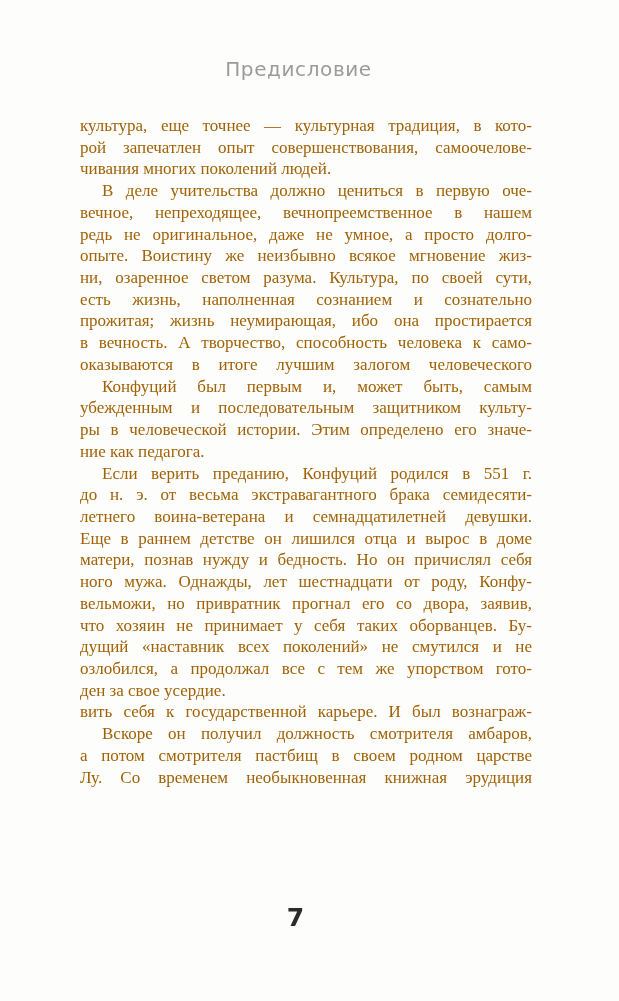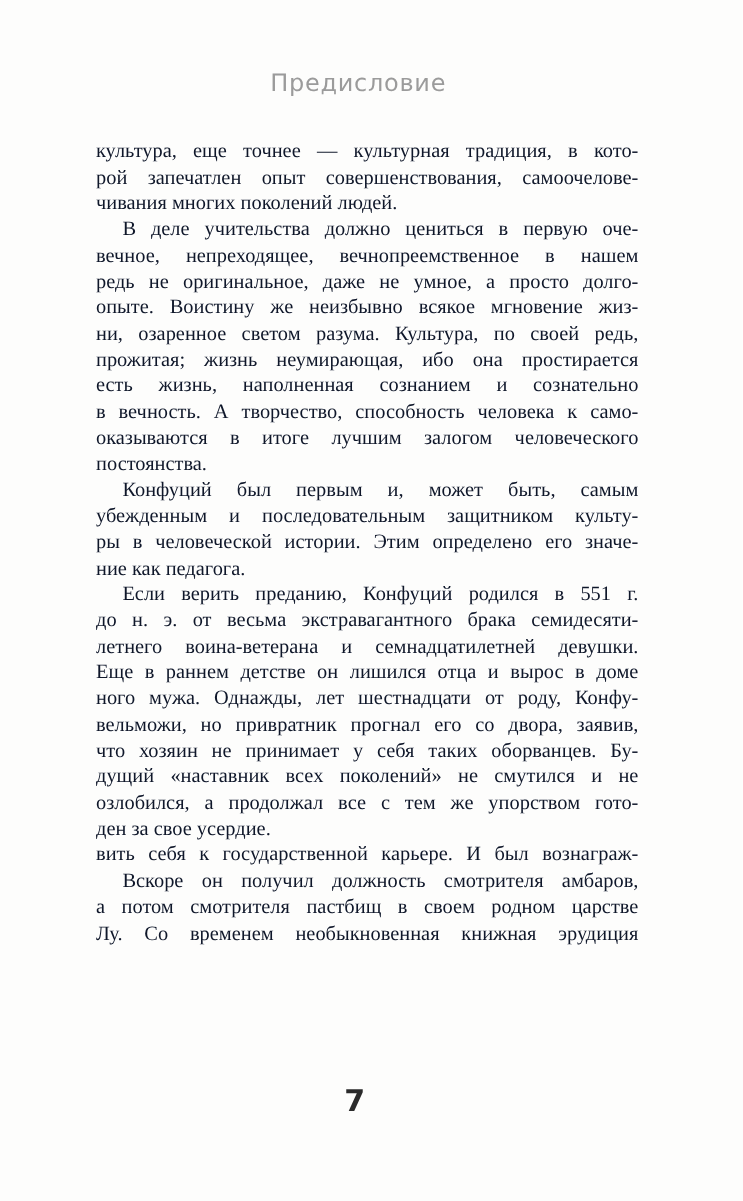--- a/index.html
+++ b/index.html
@@ -28,21 +28,21 @@
     letter-spacing: 0.6px;
     color: #9b9b9b;
   }
   .body-text {
     position: absolute;
     top: 115px;
     left: 80px;
     width: 452px;
     font-size: 17px;
     line-height: 21.72px;
-    color: #0f172a;
+    color: #a16207;
   }
   .para { margin: 0; padding: 0; }
   .line {
     text-align: justify;
     text-align-last: justify;
     white-space: normal;
   }
   .line.last {
     text-align-last: left;
   }
@@ -73,38 +73,38 @@
       <div class="para">
         <div class="line">культура, еще точнее — культурная традиция, в кото-</div>
         <div class="line">рой запечатлен опыт совершенствования, самоочелове-</div>
         <div class="line last">чивания многих поколений людей.</div>
       </div>
       <div class="para">
         <div class="line indent">В деле учительства должно цениться в первую оче-</div>
         <div class="line">вечное, непреходящее, вечнопреемственное в нашем</div>
         <div class="line">редь не оригинальное, даже не умное, а просто долго-</div>
         <div class="line">опыте. Воистину же неизбывно всякое мгновение жиз-</div>
-        <div class="line">ни, озаренное светом разума. Культура, по своей редь,</div>
+        <div class="line">ни, озаренное светом разума. Культура, по своей сути,</div>
+        <div class="line">есть жизнь, наполненная сознанием и сознательно</div>
         <div class="line">прожитая; жизнь неумирающая, ибо она простирается</div>
-        <div class="line">есть жизнь, наполненная сознанием и сознательно</div>
         <div class="line">в вечность. А творчество, способность человека к само-</div>
         <div class="line">оказываются в итоге лучшим залогом человеческого</div>
-        <div class="line last">постоянства.</div>
       </div>
       <div class="para">
         <div class="line indent">Конфуций был первым и, может быть, самым</div>
         <div class="line">убежденным и последовательным защитником культу-</div>
         <div class="line">ры в человеческой истории. Этим определено его значе-</div>
         <div class="line last">ние как педагога.</div>
       </div>
       <div class="para">
         <div class="line indent">Если верить преданию, Конфуций родился в 551 г.</div>
         <div class="line">до н. э. от весьма экстравагантного брака семидесяти-</div>
         <div class="line">летнего воина-ветерана и семнадцатилетней девушки.</div>
         <div class="line">Еще в раннем детстве он лишился отца и вырос в доме</div>
+        <div class="line">матери, познав нужду и бедность. Но он причислял себя</div>
         <div class="line">ного мужа. Однажды, лет шестнадцати от роду, Конфу-</div>
         <div class="line">вельможи, но привратник прогнал его со двора, заявив,</div>
         <div class="line">что хозяин не принимает у себя таких оборванцев. Бу-</div>
         <div class="line">дущий «наставник всех поколений» не смутился и не</div>
         <div class="line">озлобился, а продолжал все с тем же упорством гото-</div>
         <div class="line last">ден за свое усердие.</div>
         <div class="line">вить себя к государственной карьере. И был вознаграж-</div>
       </div>
       <div class="para">
         <div class="line indent">Вскоре он получил должность смотрителя амбаров,</div>

